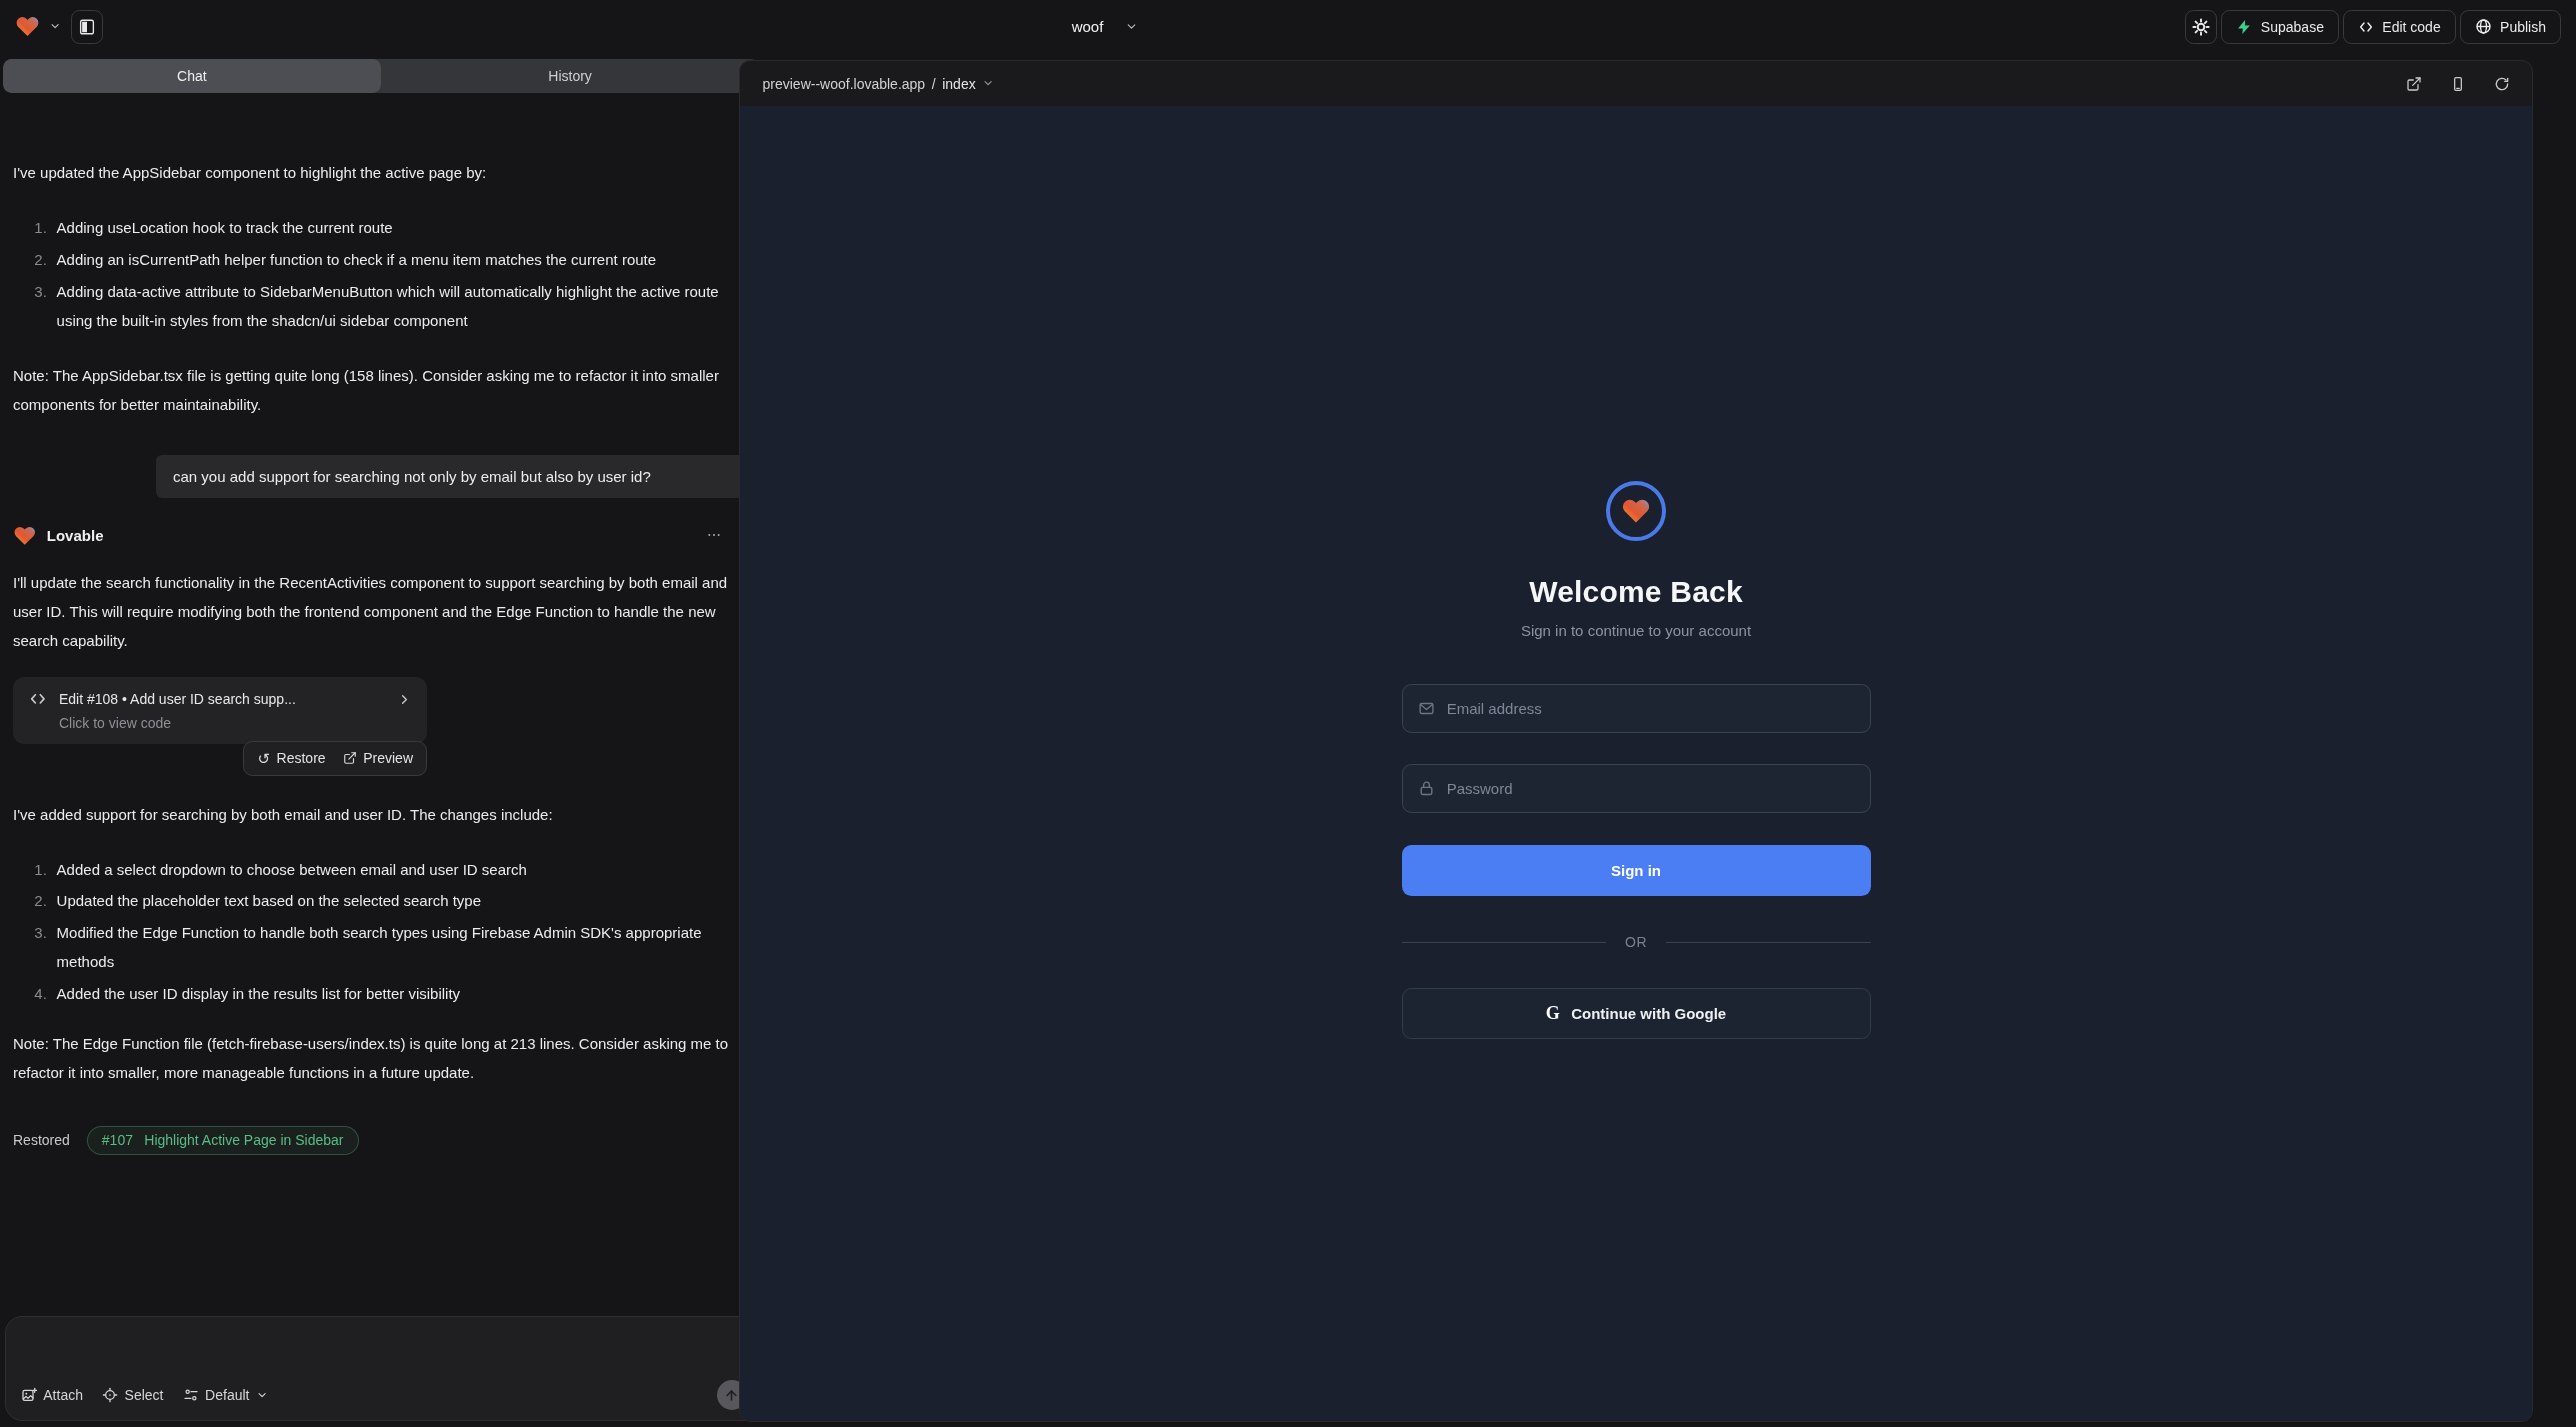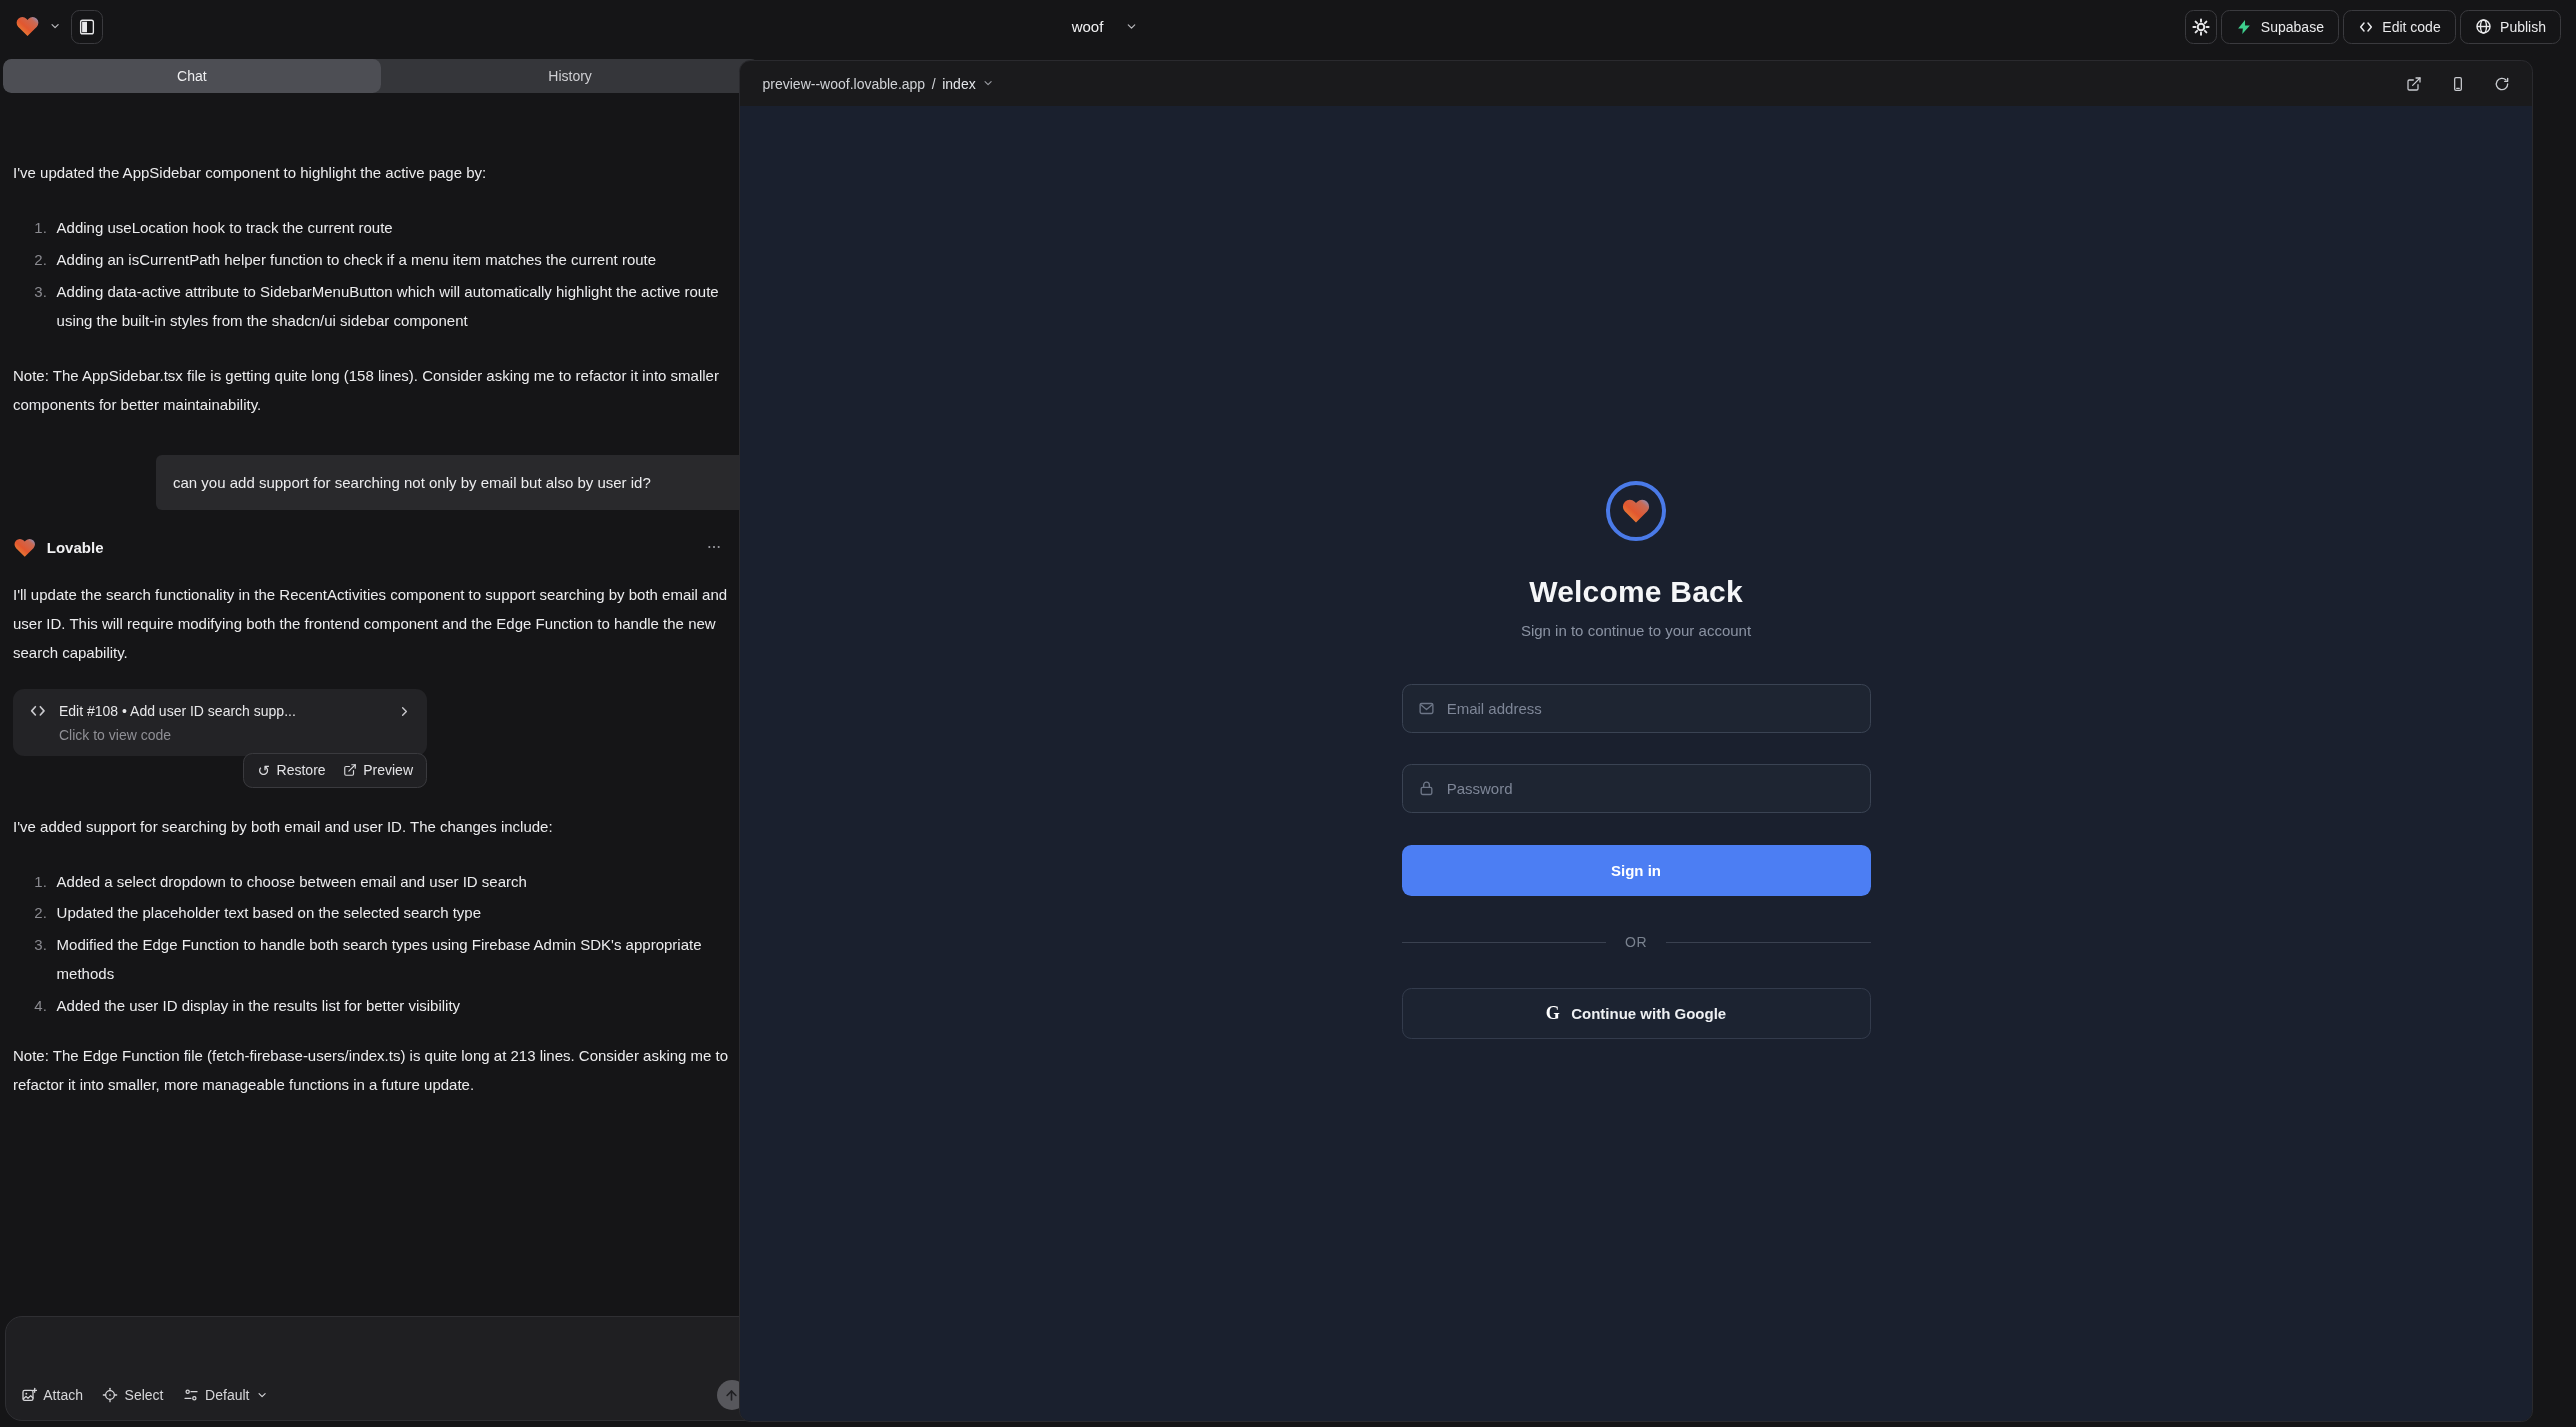--- a/index.html
+++ b/index.html
@@ -44,21 +44,21 @@
 
   .chat-scroll { position:absolute; top:92px; left:0; right:0; bottom:116px;
     overflow:hidden; padding:0 19px 0 13px; }
   .chat-scroll p, .chat-scroll li { font-size:15px; line-height:29px; color:#ececee; }
   .msg-p { max-width:730px; }
   .chat-list { margin-left:38px; max-width:694px; }
   .chat-list li { padding-left:5.6px; margin-bottom:2.8px; }
   .chat-list li::marker { color:#8a8a90; }
 
   .user-bubble { margin-top:36px; margin-left:143px; width:600px; background:#29292c;
-    border-radius:6px; padding:13px 17px; }
+    border-radius:6px; padding:7px 17px; }
   .user-bubble p { max-width:507px; }
 
   .assistant-row { margin-top:26px; display:flex; align-items:center; gap:10.3px; }
   .assistant-name { font-size:15px; font-weight:600; color:#f0f0f2; }
   .more-dots { margin-left:auto; margin-right:20.6px; color:#a2a2a8; cursor:pointer; }
 
   .edit-card { position:relative; margin-top:22.5px; width:414px; background:#232326;
     border-radius:11.3px; padding:12.2px 15px 13px 15px; cursor:pointer; }
   .edit-card-head { display:flex; align-items:center; gap:11.3px; }
   .edit-card-title { font-size:14px; font-weight:500; color:#e8e8ea; flex:1; }
@@ -308,20 +308,27 @@
     <ol class="chat-list mt28">
       <li>Added a select dropdown to choose between email and user ID search</li>
       <li>Updated the placeholder text based on the selected search type</li>
       <li>Modified the Edge Function to handle both search types using Firebase Admin SDK's appropriate methods</li>
       <li>Added the user ID display in the results list for better visibility</li>
     </ol>
 
     <p class="msg-p mt22">Note: The Edge Function file (fetch-firebase-users/index.ts) is quite long at 213 lines. Consider asking me to refactor it into smaller, more manageable functions in a future update.</p>
 
 
+    <div class="restored-row">
+      <span class="restored-label">Restored</span>
+      <span class="restored-pill">
+        <span>#107</span>
+        <span>Highlight Active Page in Sidebar</span>
+      </span>
+    </div>
 
   </div>
 
   <div class="composer">
     <div class="composer-row">
       <span class="composer-action">
         <span>
           <svg width="16" height="16" viewBox="0 0 24 24" fill="none" stroke="currentColor" stroke-width="1.9" stroke-linecap="round" stroke-linejoin="round">
               <rect x="3" y="5" width="15" height="15" rx="2.5"></rect>
               <circle cx="8" cy="10" r="1.4" fill="currentColor" stroke="none"></circle>

